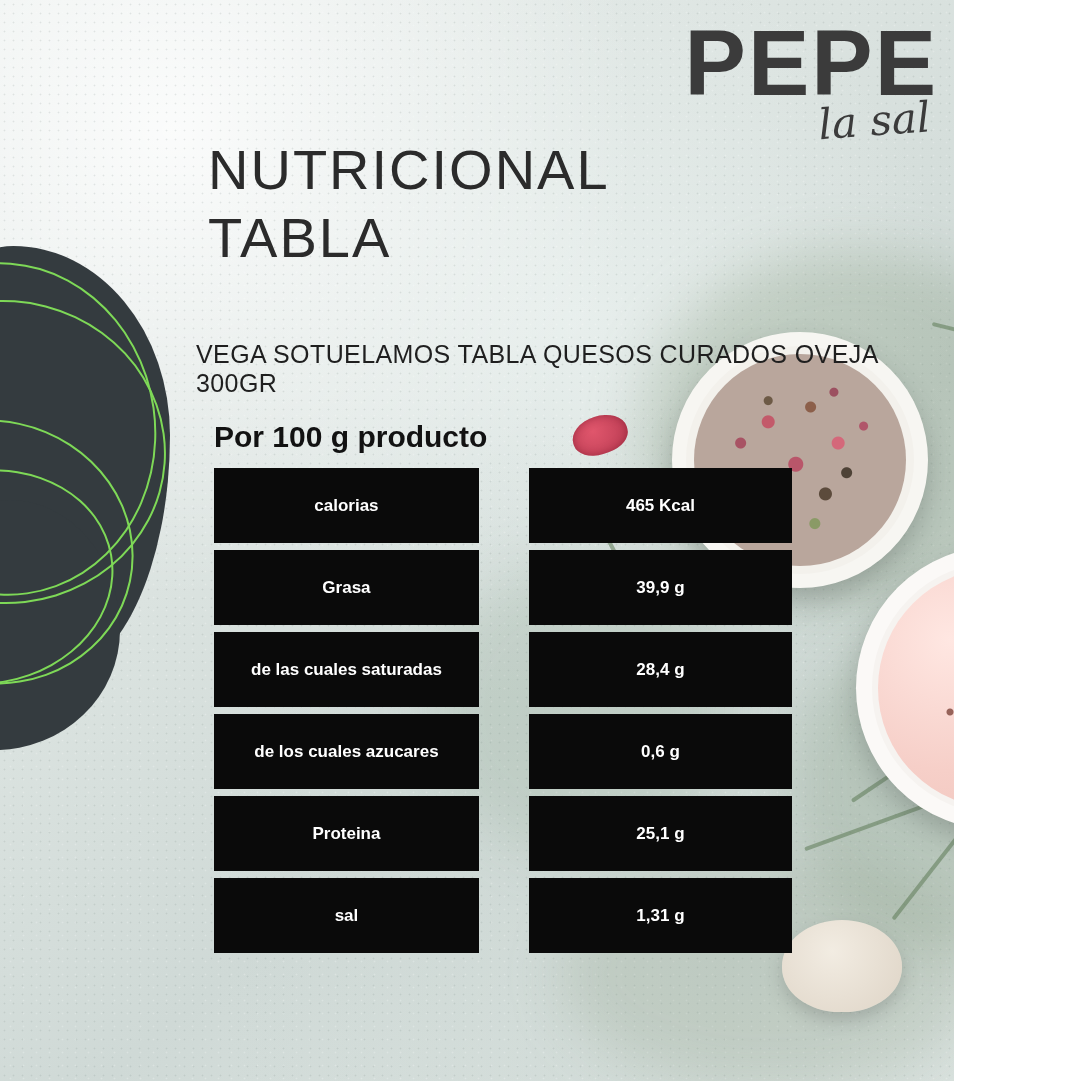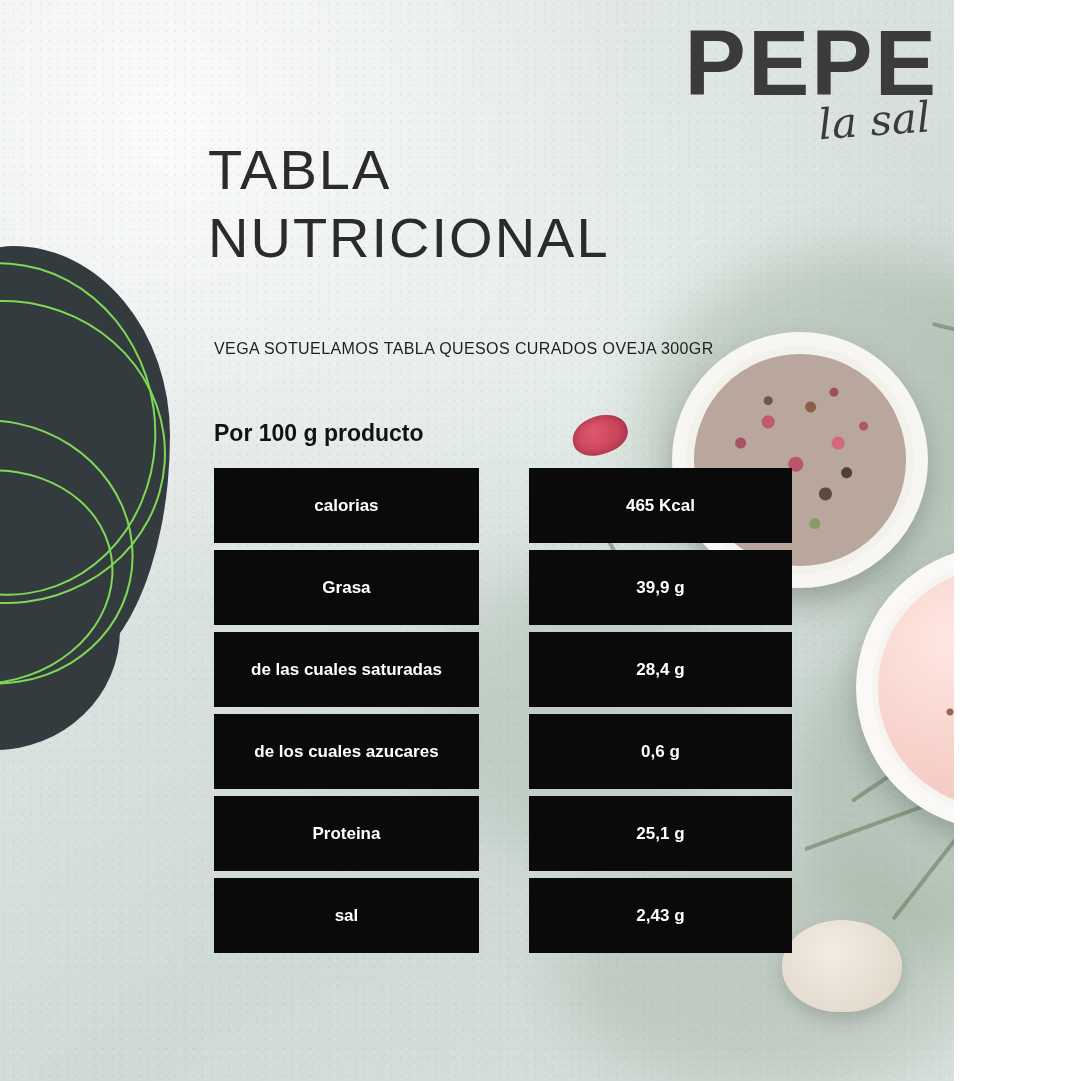--- a/index.html
+++ b/index.html
@@ -192,31 +192,31 @@
     left: 208px;
     top: 136px;
     font-size: 56px;
     letter-spacing: 2px;
     color: #2b2b2b;
     line-height: 1.22;
     font-weight: 300;
   }
   .subtitle {
     position: absolute;
-    left: 214px;
+    left: 196px;
     top: 340px;
-    font-size: 16px;
+    font-size: 25px;
     letter-spacing: 0.4px;
     color: #1f1f1f;
   }
   .per-portion {
     position: absolute;
     left: 214px;
     top: 420px;
-    font-size: 23px;
+    font-size: 30px;
     font-weight: bold;
     color: #121212;
   }
 
   
   .table {
     position: absolute;
     left: 214px;
     top: 468px;
     width: 578px;
@@ -277,22 +277,22 @@
   <div class="greenline gl2"></div>
   <div class="greenline gl3"></div>
   <div class="greenline gl4"></div>
 
   <div class="logo">
     <div class="logo-main">PEPE</div>
     <div class="logo-sub">la sal</div>
   </div>
 
   <div class="title">
+    <div>NUTRICIONAL</div>
     <div>TABLA</div>
-    <div>NUTRICIONAL</div>
   </div>
 
   <div class="subtitle">VEGA SOTUELAMOS TABLA QUESOS CURADOS OVEJA 300GR</div>
 
   <div class="per-portion">Por 100 g producto</div>
 
   <div class="table" id="nutrition-table">
       <div class="row">
         <div class="cell label">calorias</div>
         <div class="cell value">465 Kcal</div>
@@ -308,17 +308,17 @@
       <div class="row">
         <div class="cell label">de los cuales azucares</div>
         <div class="cell value">0,6 g</div>
       </div>
       <div class="row">
         <div class="cell label">Proteina</div>
         <div class="cell value">25,1 g</div>
       </div>
       <div class="row">
         <div class="cell label">sal</div>
-        <div class="cell value">2,43 g</div>
+        <div class="cell value">1,31 g</div>
       </div>
     </div>
 
 </div>
 
 </body></html>

